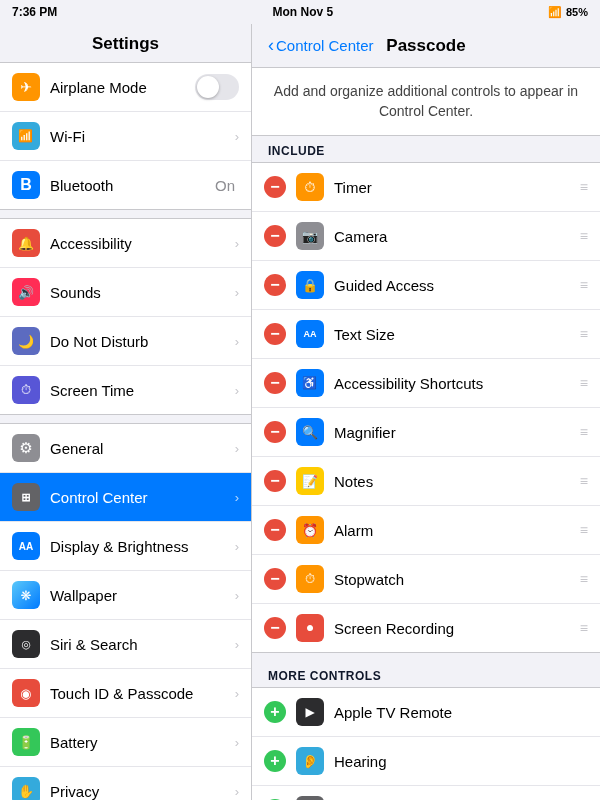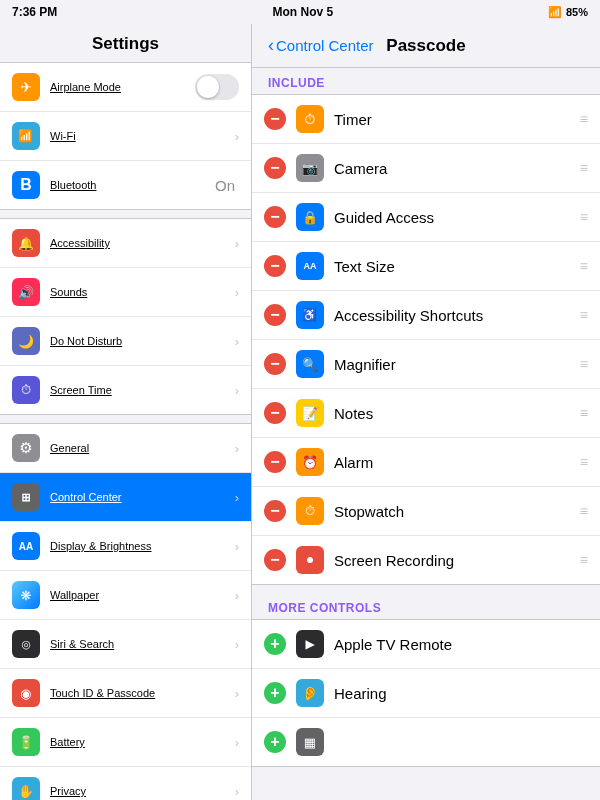--- a/index.html
+++ b/index.html
@@ -83,23 +83,22 @@
       align-items: center;
       justify-content: center;
       margin-right: 10px;
       flex-shrink: 0;
       font-size: 14px;
       color: #fff;
     }
 
     .item-label {
       flex: 1;
-      font-size: 11px;
+      font-size: 15px;
       color: #000;
-      text-decoration: underline;
     }
 
     .item-value {
       font-size: 15px;
       color: #8e8e93;
       margin-right: 4px;
       margin-left: 12px;
     }
 
     .item-arrow {
@@ -176,21 +175,21 @@
       line-height: 1.4;
       border-bottom: 1px solid #c8c8cc;
       text-align: center;
     }
 
     
     .section-header {
       padding: 8px 16px 4px;
       font-size: 12px;
       font-weight: 600;
-      color: #8b5cf6;
+      color: #0f172a;
       letter-spacing: 0.5px;
       background: #f2f2f7;
     }
 
     
     .control-list {
       background: #fff;
       border-top: 1px solid #c8c8cc;
       border-bottom: 1px solid #c8c8cc;
       margin-bottom: 0;
@@ -384,20 +383,21 @@
   <div class="right-panel">
 
     <div class="right-header" style="position:relative;">
       <div class="back-btn">
         <span class="back-chevron">‹</span>
         <span>Control Center</span>
       </div>
       <span class="right-title">Passcode</span>
     </div>
 
+    <div class="description">Add and organize additional controls to appear in Control Center.</div>
 
     <div class="section-header">INCLUDE</div>
     <div class="control-list">
 
       <div class="control-item">
         <div class="minus-btn">−</div>
         <div class="control-icon ic-orange">⏱</div>
         <span class="control-label">Timer</span>
         <span class="drag-handle">≡</span>
       </div>

